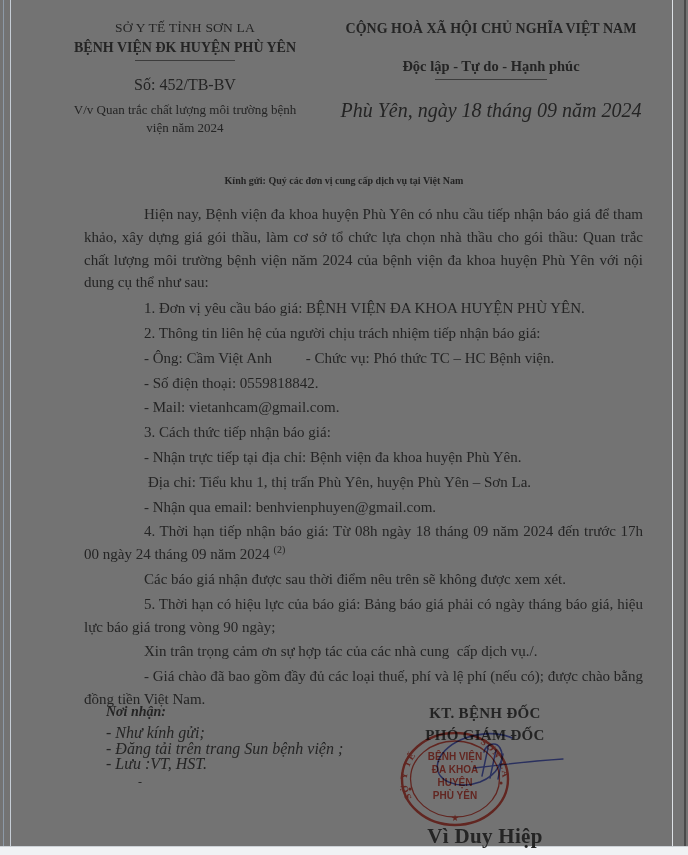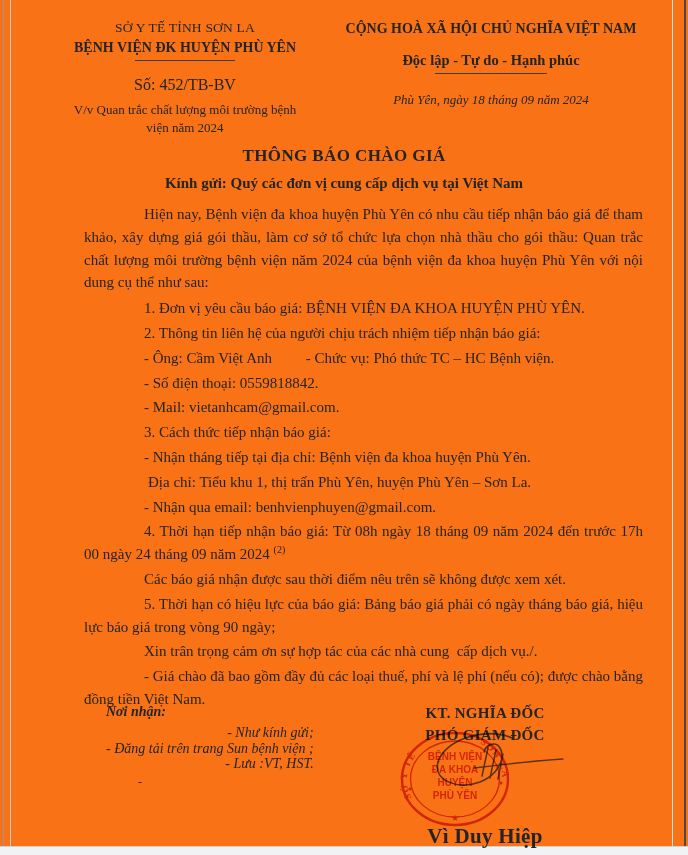--- a/index.html
+++ b/index.html
@@ -1,18 +1,18 @@
 <!DOCTYPE html>
 <html><head>
 <meta charset="utf-8">
 <style>
   html,body{margin:0;padding:0;background:#ffffff;}
   .page{
     position:relative;width:688px;height:855px;overflow:hidden;
-    background:#f97316;color:#242424;
+    background:#737373;color:#242424;
     font-family:"Liberation Serif","DejaVu Serif",serif;
   }
   
   .edge{position:absolute;pointer-events:none;}
   .edge-l1{left:3px;top:0;width:1px;height:847px;background:#8d9aa8;}
   .edge-l2{left:10px;top:0;width:1px;height:847px;background:#c6cdd5;}
   .edge-r1{left:672px;top:0;width:1px;height:847px;background:#dde1e5;}
   .edge-r2{left:684px;top:0;width:2px;height:855px;background:#4a4a4a;}
   .edge-b1{left:0;top:846px;width:688px;height:1px;background:#ccd1d6;}
   .edge-b2{left:0;top:847px;width:688px;height:8px;background:#f0f2f4;}
@@ -22,42 +22,42 @@
   .hdr-left{left:35px;top:20px;width:300px;}
   .hdr-right{left:340px;top:20px;width:302px;}
   .hdr-line1{font-size:13.5px;letter-spacing:.2px;}
   .hdr-line2{font-size:14px;font-weight:bold;margin-top:2px;}
   .rule{height:1px;background:#3c3c3c;margin:4px auto 0;}
   .rule-org{width:100px;}
   .rule-motto{width:112px;}
   .doc-number{font-size:16px;margin-top:14px;}
   .doc-subject{font-size:13px;line-height:1.35;margin-top:6px;}
   .nat-line1{font-size:14px;font-weight:bold;}
-  .nat-line2{font-size:14.5px;font-weight:bold;margin-top:13px;}
-  .dateline{font-size:13px;font-style:italic;margin-top:18px;}
+  .nat-line2{font-size:14.5px;font-weight:bold;margin-top:19px;}
+  .dateline{font-size:20px;font-style:italic;margin-top:18px;}
 
   .doc-title{position:absolute;left:0;width:688px;top:146px;text-align:center;
     font-size:17px;font-weight:bold;letter-spacing:.4px;}
   .salutation{position:absolute;left:0;width:688px;top:175px;text-align:center;
-    font-size:15px;font-weight:bold;}
+    font-size:10px;font-weight:bold;}
 
   
   .doc-body{position:absolute;left:84px;top:203px;width:559px;}
   .doc-body p{
     margin:0 0 2px 0;font-size:15px;line-height:22.8px;
     text-align:justify;text-indent:60px;white-space:pre-wrap;
   }
   .doc-body p.intro{margin-bottom:3px;}
   .doc-body p.addr{text-indent:64px;}
   .doc-body sup{font-size:10px;line-height:0;}
 
   
   .recipients{position:absolute;left:106px;top:704px;font-style:italic;}
   .recipients-title{font-size:14px;font-weight:bold;margin-bottom:5px;}
-  .recipients div.rcpt{font-size:14px;line-height:15.5px;text-align:right;}
+  .recipients div.rcpt{font-size:16px;line-height:15.5px;}
   .recipients .dash{margin-left:32px;font-style:normal;font-size:12px;margin-top:3px;}
 
   .sig-block{position:absolute;left:360px;top:702px;width:250px;text-align:center;z-index:1;}
   .sig-title{font-size:15px;font-weight:bold;line-height:22px;letter-spacing:.3px;}
   .sig-name{font-size:21px;font-weight:bold;margin-top:78px;letter-spacing:.3px;}
 
   .stamp{position:absolute;left:398px;top:729px;width:116px;height:102px;z-index:2;
     opacity:.88;mix-blend-mode:multiply;}
   .sig-scribble{position:absolute;left:416px;top:724px;width:150px;height:84px;z-index:3;
     opacity:.9;mix-blend-mode:multiply;}
@@ -85,51 +85,50 @@
     </div>
   </div>
 
   <div class="hdr-col hdr-right">
     <div class="nat-line1">CỘNG HOÀ XÃ HỘI CHỦ NGHĨA VIỆT NAM</div>
     <div class="nat-line2">Độc lập - Tự do - Hạnh phúc</div>
     <div class="rule rule-motto"></div>
     <div class="dateline">Phù Yên, ngày 18 tháng 09 năm 2024</div>
   </div>
 
-  <div class="doc-title">THÔNG BÁO CHÀO GIÁ</div>
   <div class="salutation">Kính gửi: Quý các đơn vị cung cấp dịch vụ tại Việt Nam</div>
 
   <div class="doc-body">
     <p class="intro">Hiện nay, Bệnh viện đa khoa huyện Phù Yên có nhu cầu tiếp nhận báo giá để tham khảo, xây dựng giá gói thầu, làm cơ sở tổ chức lựa chọn nhà thầu cho gói thầu: Quan trắc chất lượng môi trường bệnh viện năm 2024 của bệnh viện đa khoa huyện Phù Yên với nội dung cụ thể như sau:</p>
     <p>1. Đơn vị yêu cầu báo giá: BỆNH VIỆN ĐA KHOA HUYỆN PHÙ YÊN.</p>
     <p>2. Thông tin liên hệ của người chịu trách nhiệm tiếp nhận báo giá:</p>
     <p>- Ông: Cầm Việt Anh         - Chức vụ: Phó thức TC – HC Bệnh viện.</p>
     <p>- Số điện thoại: 0559818842.</p>
     <p>- Mail: vietanhcam@gmail.com.</p>
     <p>3. Cách thức tiếp nhận báo giá:</p>
-    <p>- Nhận tháng tiếp tại địa chỉ: Bệnh viện đa khoa huyện Phù Yên.</p>
+    <p>- Nhận trực tiếp tại địa chỉ: Bệnh viện đa khoa huyện Phù Yên.</p>
     <p class="addr">Địa chỉ: Tiểu khu 1, thị trấn Phù Yên, huyện Phù Yên – Sơn La.</p>
     <p>- Nhận qua email: benhvienphuyen@gmail.com.</p>
     <p><span>4. Thời hạn tiếp nhận báo giá: Từ 08h ngày 18 tháng 09 năm 2024 đến trước 17h 00 ngày 24 tháng 09 năm 2024 </span><sup>(2)</sup></p>
     <p>Các báo giá nhận được sau thời điểm nêu trên sẽ không được xem xét.</p>
     <p>5. Thời hạn có hiệu lực của báo giá: Bảng báo giá phải có ngày tháng báo giá, hiệu lực báo giá trong vòng 90 ngày;</p>
     <p>Xin trân trọng cảm ơn sự hợp tác của các nhà cung  cấp dịch vụ./.</p>
     <p>- Giá chào đã bao gồm đầy đủ các loại thuế, phí và lệ phí (nếu có); được chào bằng đồng tiền Việt Nam.</p>
   </div>
 
   <div class="recipients">
     <div class="recipients-title">Nơi nhận:</div>
     <div class="rcpt">- Như kính gửi;</div>
     <div class="rcpt">- Đăng tải trên trang Sun bệnh viện ;</div>
     <div class="rcpt">- Lưu :VT,   HST.</div>
     <div class="dash">-</div>
   </div>
 
   <div class="sig-block">
-    <div class="sig-title">KT. NGHĨA ĐỐC</div>
+    <div class="sig-title">KT. BỆNH ĐỐC</div>
     <div class="sig-title">PHÓ GIÁM ĐỐC</div>
     <div class="sig-name">Vì Duy Hiệp</div>
   </div>
 
   <svg class="stamp" viewBox="0 0 116 102">
     <ellipse cx="57" cy="50" rx="53" ry="46" fill="none" stroke="#d23b2e" stroke-width="2.4"></ellipse>
     <ellipse cx="57" cy="50" rx="44.5" ry="38" fill="none" stroke="#d23b2e" stroke-width="1.3"></ellipse>
     <defs>
       <path id="arcL" d="M 17,74 A 48,42 0 0 1 36,13" fill="none"></path>
       <path id="arcR" d="M 74,11 A 48,42 0 0 1 100,68" fill="none"></path>

